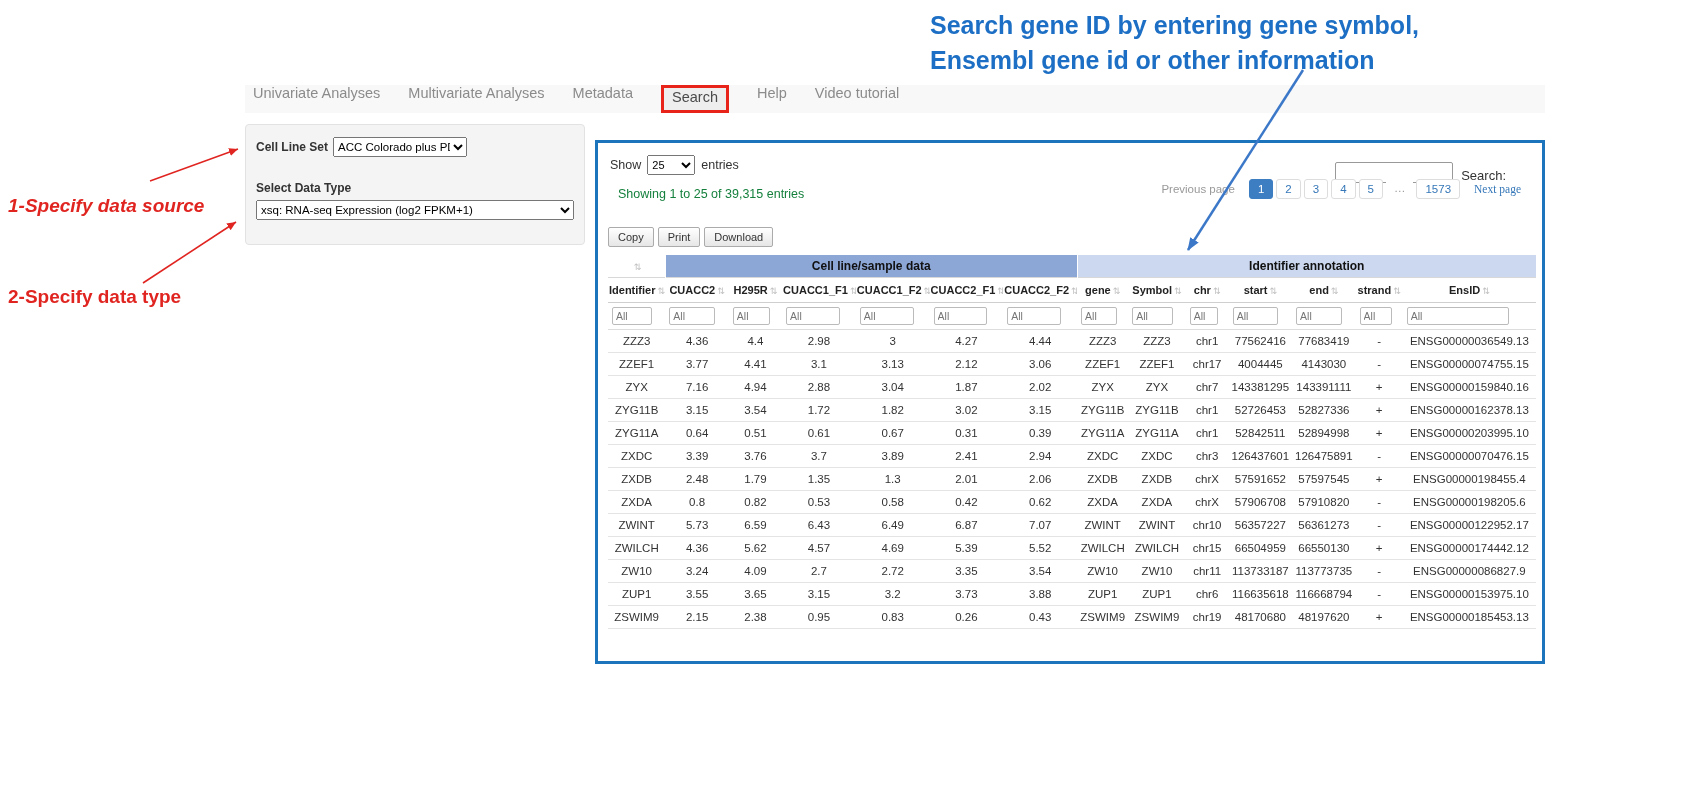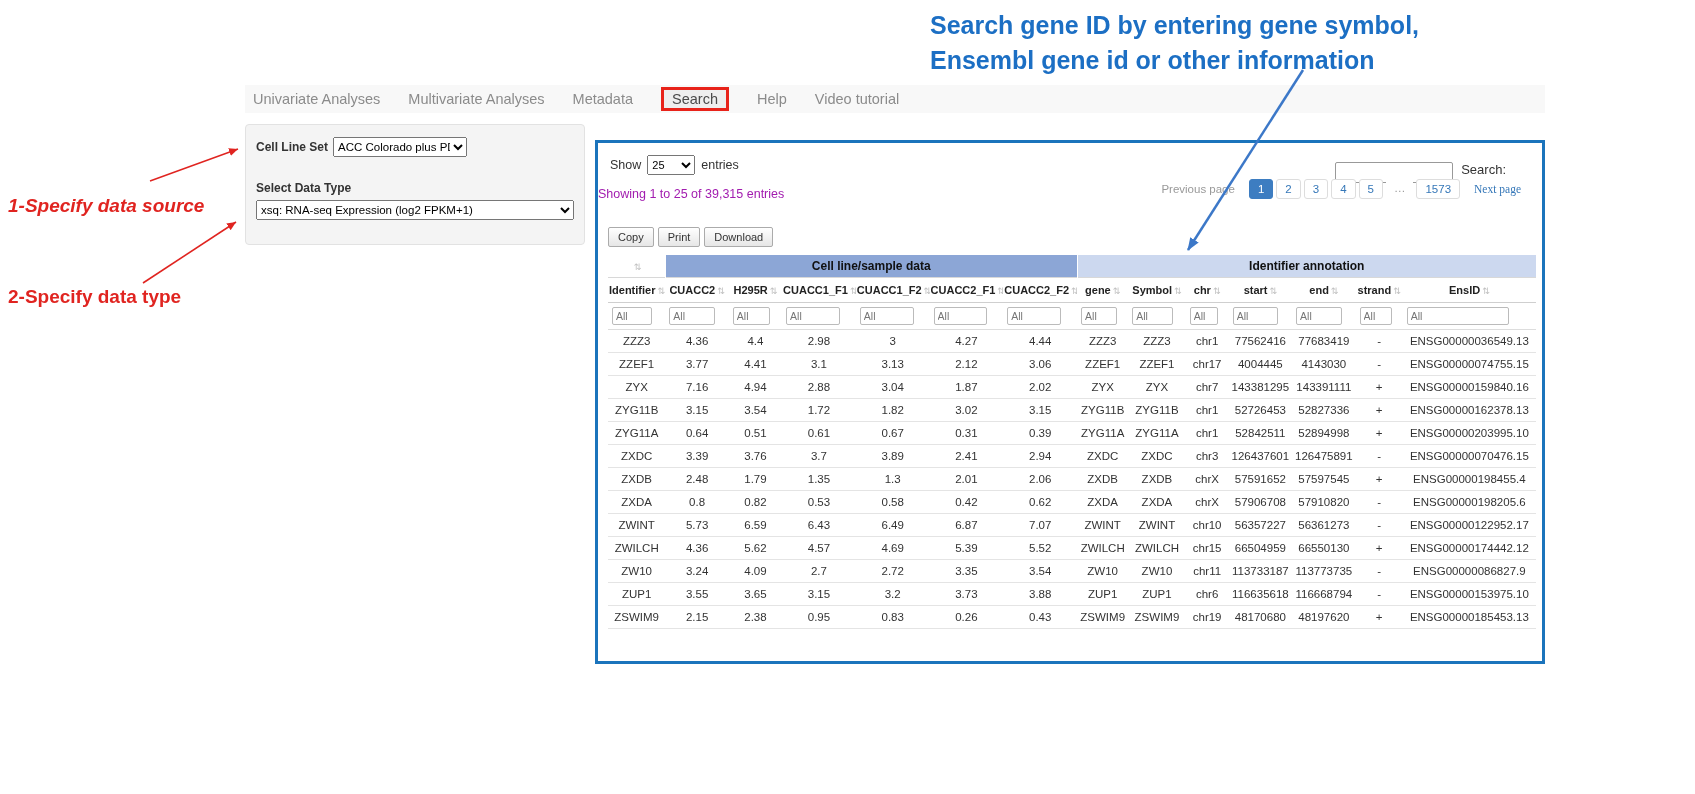--- a/index.html
+++ b/index.html
@@ -10,45 +10,45 @@
   
   .blue-note { position:absolute; left:930px; top:8px; font-size:25px; font-weight:bold;
                color:#1c6fc4; line-height:1.38; z-index:6; }
   .red-step { position:absolute; color:#e02420; font-weight:bold; font-size:19px; z-index:6; white-space:nowrap; }
   .step1 { left:8px; top:195px;font-style:italic; }
   .step2 { left:8px; top:286px; }
   .overlay { position:absolute; left:0; top:0; width:1695px; height:794px; pointer-events:none; z-index:20; }
 
   
   .navbar { position:absolute; left:245px; top:85px; width:1300px; height:28px; background:#f8f8f8;
-            display:flex; align-items:center; gap:28px; padding-left:8px; font-size:14.5px; color:#8b8b8b; }
+            display:flex; gap:28px; padding-left:8px; font-size:14.5px; color:#8b8b8b; }
   .nav-item { cursor:pointer; white-space:nowrap; }
   .nav-item.red-boxed { border:3px solid #e8231a; padding:1px 8px; color:#4a4a4a; background:#eeeeee; }
 
   
   .left-panel { position:absolute; left:245px; top:124px; width:340px; height:121px; background:#f4f4f4;
                 border:1px solid #e2e2e2; border-radius:4px; padding:12px 10px; }
   .cls-row { display:flex; align-items:center; gap:5px; }
   .panel-label { font-size:12px; font-weight:bold; color:#333; }
   .cls-select { font-size:11.5px; width:134px; height:20px; }
   .dt-label { margin-top:24px; font-size:12px; font-weight:bold; color:#333; }
   .dt-select { margin-top:5px; width:100%; font-size:11.5px; height:20px; }
 
   .scroll-hint { position:absolute; left:600px; top:122px; font-size:12.5px; font-weight:bold; color:#151515; }
 
   
   .main-box { position:absolute; left:595px; top:140px; width:950px; height:524px;
               border:3px solid #1b74bc; background:#fff; overflow:hidden; }
   .show-entries { position:absolute; left:12px; top:12px; display:flex; align-items:center; gap:6px;
                   font-size:12.5px; color:#333; }
   .show-entries select { font-size:11px; height:20px; width:48px; }
-  .search-area { position:absolute; top:19px; right:36px; display:flex; align-items:flex-start; gap:8px; }
+  .search-area { position:absolute; top:19px; right:36px; display:flex; align-items:flex-end; gap:8px; }
   .search-area input { width:118px; height:21px; border:1px solid #999; border-radius:2px; padding:0 4px; font-size:12px; }
   .search-label { font-size:13px; color:#333; }
-  .showing-info { position:absolute; left:0; top:44px; font-size:12.5px; color:#a21caf; }
+  .showing-info { position:absolute; left:20px; top:44px; font-size:12.5px; color:#15803d; }
 
   .pagination { position:absolute; top:36px; right:14px; display:flex; align-items:center; gap:7px; font-size:11.5px; }
   .pages { display:flex; gap:3px; }
   .page-prev { color:#999; padding:4px 7px; }
   .page-next { color:#3577b8; padding:4px 7px; cursor:pointer;font-family:Liberation Serif, serif; }
   .page-btn { border:1px solid #ddd; border-radius:3px; background:#fff; color:#3577b8;
               padding:3px 8px; min-width:10px; text-align:center; cursor:pointer; }
   .page-btn.active { background:#3d7dc1; border-color:#3d7dc1; color:#fff; }
   .page-btn.ellipsis { border:none; color:#999; cursor:default; }
 

